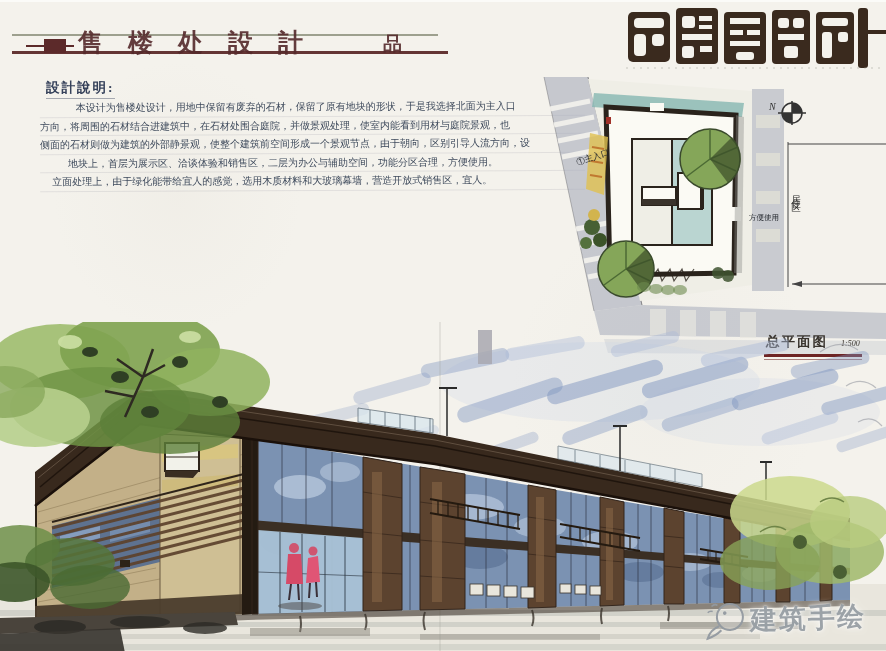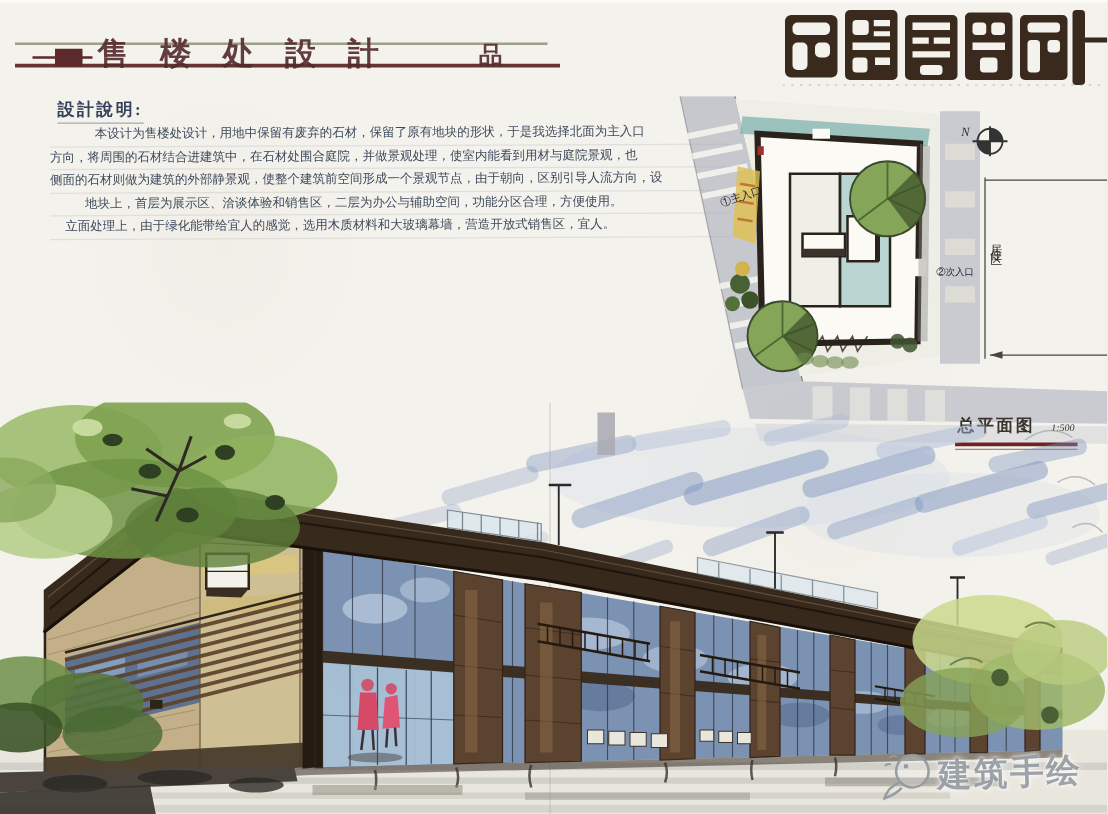--- a/index.html
+++ b/index.html
@@ -208,21 +208,21 @@
     <g stroke="#444" stroke-width="1">
       <line x1="258" y1="65" x2="258" y2="210"></line>
       <line x1="258" y1="67" x2="356" y2="67"></line>
       <line x1="262" y1="207" x2="356" y2="207"></line>
       <polygon points="262,207 272,204 272,210" fill="#444" stroke="none"></polygon>
     </g>
   </svg>
 
   <span class="abs n-label">N</span>
   <span class="abs lbl-main-ent">①主入口</span>
-  <span class="abs lbl-sec-ent">②次入口</span>
+  <span class="abs lbl-sec-ent">方便使用</span>
   <span class="abs lbl-res">居住区</span>
   <div class="abs plan-caption">
     <span class="t">总平面图</span><span class="s">1:500</span>
   </div>
   <div class="abs cap-underline1"></div>
   <div class="abs cap-underline2"></div>
 
   <svg class="abs" style="left:0;top:320px;" width="886" height="331" viewBox="0 0 886 331">
 
     <g>

